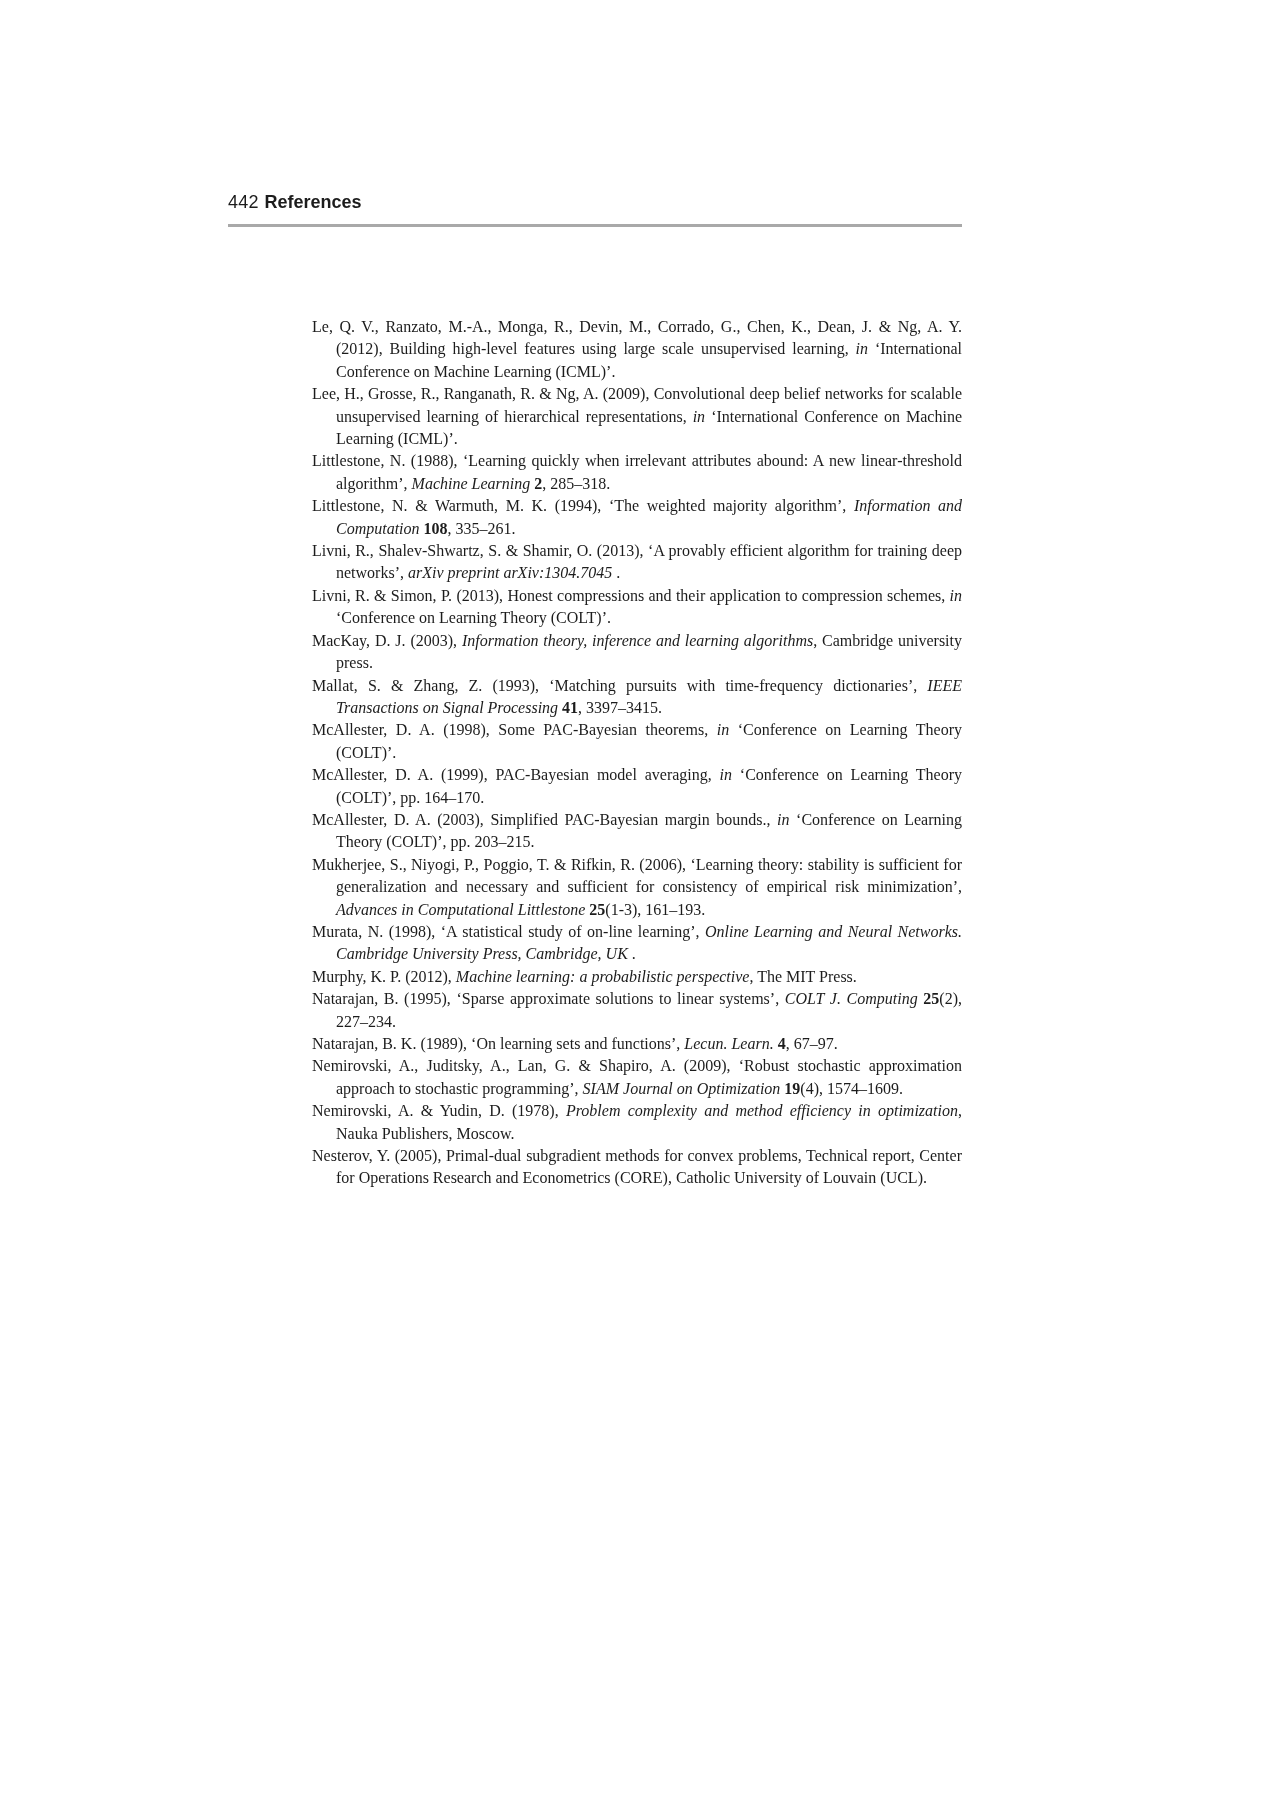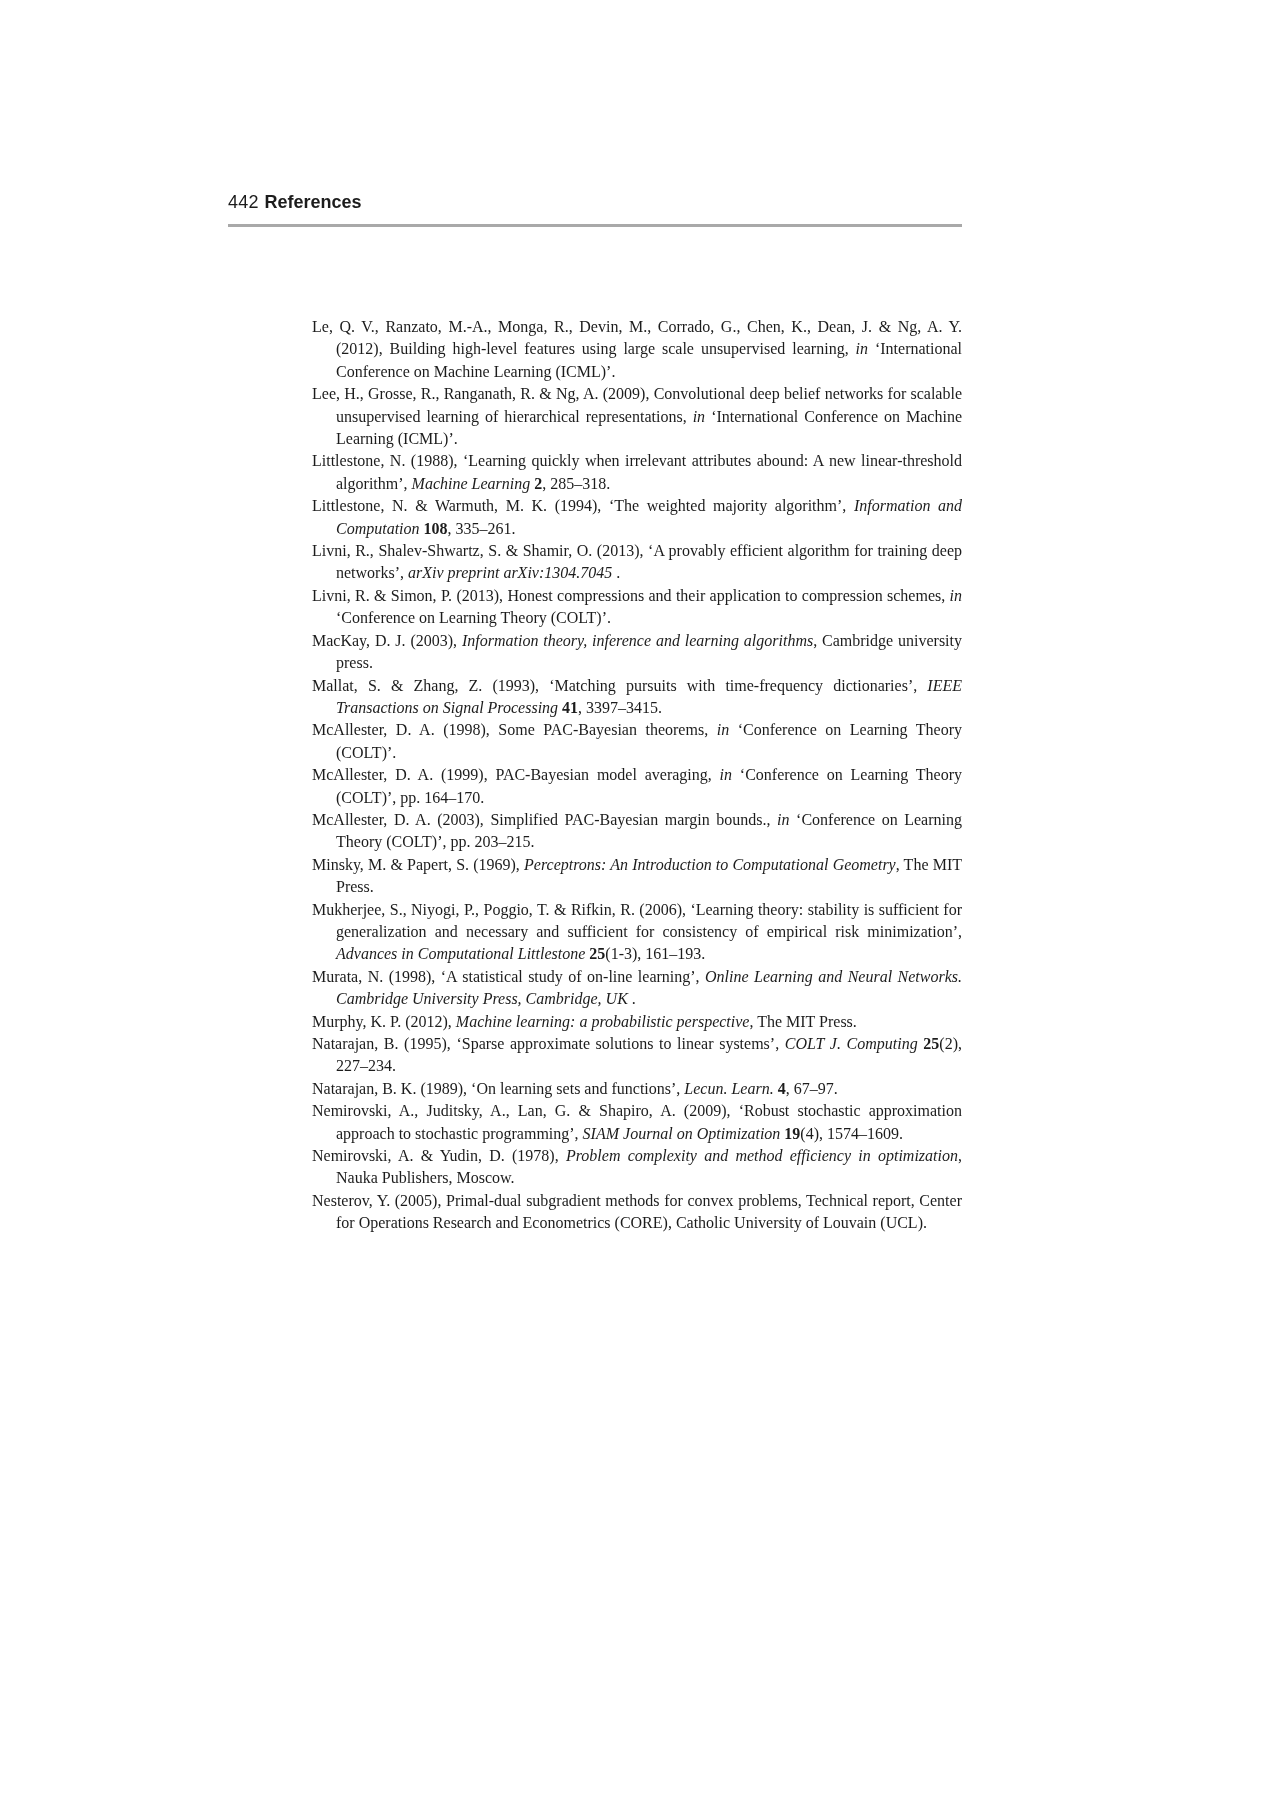--- a/index.html
+++ b/index.html
@@ -70,21 +70,20 @@
     <p class="ref"><span>Lee, H., Grosse, R., Ranganath, R. &amp; Ng, A. (2009), Convolutional deep belief networks for scalable unsupervised learning of hierarchical representations, </span><span class="it">in</span><span> ‘International Conference on Machine Learning (ICML)’.</span></p>
     <p class="ref"><span>Littlestone, N. (1988), ‘Learning quickly when irrelevant attributes abound: A new linear-threshold algorithm’, </span><span class="it">Machine Learning</span><span> </span><span class="bd">2</span><span>, 285–318.</span></p>
     <p class="ref"><span>Littlestone, N. &amp; Warmuth, M. K. (1994), ‘The weighted majority algorithm’, </span><span class="it">Information and Computation</span><span> </span><span class="bd">108</span><span>, 335–261.</span></p>
     <p class="ref"><span>Livni, R., Shalev-Shwartz, S. &amp; Shamir, O. (2013), ‘A provably efficient algorithm for training deep networks’, </span><span class="it">arXiv preprint arXiv:1304.7045</span><span> .</span></p>
     <p class="ref"><span>Livni, R. &amp; Simon, P. (2013), Honest compressions and their application to compression schemes, </span><span class="it">in</span><span> ‘Conference on Learning Theory (COLT)’.</span></p>
     <p class="ref"><span>MacKay, D. J. (2003), </span><span class="it">Information theory, inference and learning algorithms</span><span>, Cambridge university press.</span></p>
     <p class="ref"><span>Mallat, S. &amp; Zhang, Z. (1993), ‘Matching pursuits with time-frequency dictionaries’, </span><span class="it">IEEE Transactions on Signal Processing</span><span> </span><span class="bd">41</span><span>, 3397–3415.</span></p>
     <p class="ref"><span>McAllester, D. A. (1998), Some PAC-Bayesian theorems, </span><span class="it">in</span><span> ‘Conference on Learning Theory (COLT)’.</span></p>
     <p class="ref"><span>McAllester, D. A. (1999), PAC-Bayesian model averaging, </span><span class="it">in</span><span> ‘Conference on Learning Theory (COLT)’, pp. 164–170.</span></p>
     <p class="ref"><span>McAllester, D. A. (2003), Simplified PAC-Bayesian margin bounds., </span><span class="it">in</span><span> ‘Conference on Learning Theory (COLT)’, pp. 203–215.</span></p>
-    <p class="ref"><span>Minsky, M. &amp; Papert, S. (1969), </span><span class="it">Perceptrons: An Introduction to Computational Geometry</span><span>, The MIT Press.</span></p>
     <p class="ref"><span>Mukherjee, S., Niyogi, P., Poggio, T. &amp; Rifkin, R. (2006), ‘Learning theory: stability is sufficient for generalization and necessary and sufficient for consistency of empirical risk minimization’, </span><span class="it">Advances in Computational Littlestone</span><span> </span><span class="bd">25</span><span>(1-3), 161–193.</span></p>
     <p class="ref"><span>Murata, N. (1998), ‘A statistical study of on-line learning’, </span><span class="it">Online Learning and Neural Networks. Cambridge University Press, Cambridge, UK</span><span> .</span></p>
     <p class="ref"><span>Murphy, K. P. (2012), </span><span class="it">Machine learning: a probabilistic perspective</span><span>, The MIT Press.</span></p>
     <p class="ref"><span>Natarajan, B. (1995), ‘Sparse approximate solutions to linear systems’, </span><span class="it">COLT J. Computing</span><span> </span><span class="bd">25</span><span>(2), 227–234.</span></p>
     <p class="ref"><span>Natarajan, B. K. (1989), ‘On learning sets and functions’, </span><span class="it">Lecun. Learn.</span><span> </span><span class="bd">4</span><span>, 67–97.</span></p>
     <p class="ref"><span>Nemirovski, A., Juditsky, A., Lan, G. &amp; Shapiro, A. (2009), ‘Robust stochastic approximation approach to stochastic programming’, </span><span class="it">SIAM Journal on Optimization</span><span> </span><span class="bd">19</span><span>(4), 1574–1609.</span></p>
     <p class="ref"><span>Nemirovski, A. &amp; Yudin, D. (1978), </span><span class="it">Problem complexity and method efficiency in optimization</span><span>, Nauka Publishers, Moscow.</span></p>
     <p class="ref"><span>Nesterov, Y. (2005), Primal-dual subgradient methods for convex problems, Technical report, Center for Operations Research and Econometrics (CORE), Catholic University of Louvain (UCL).</span></p>
   </div>
 

